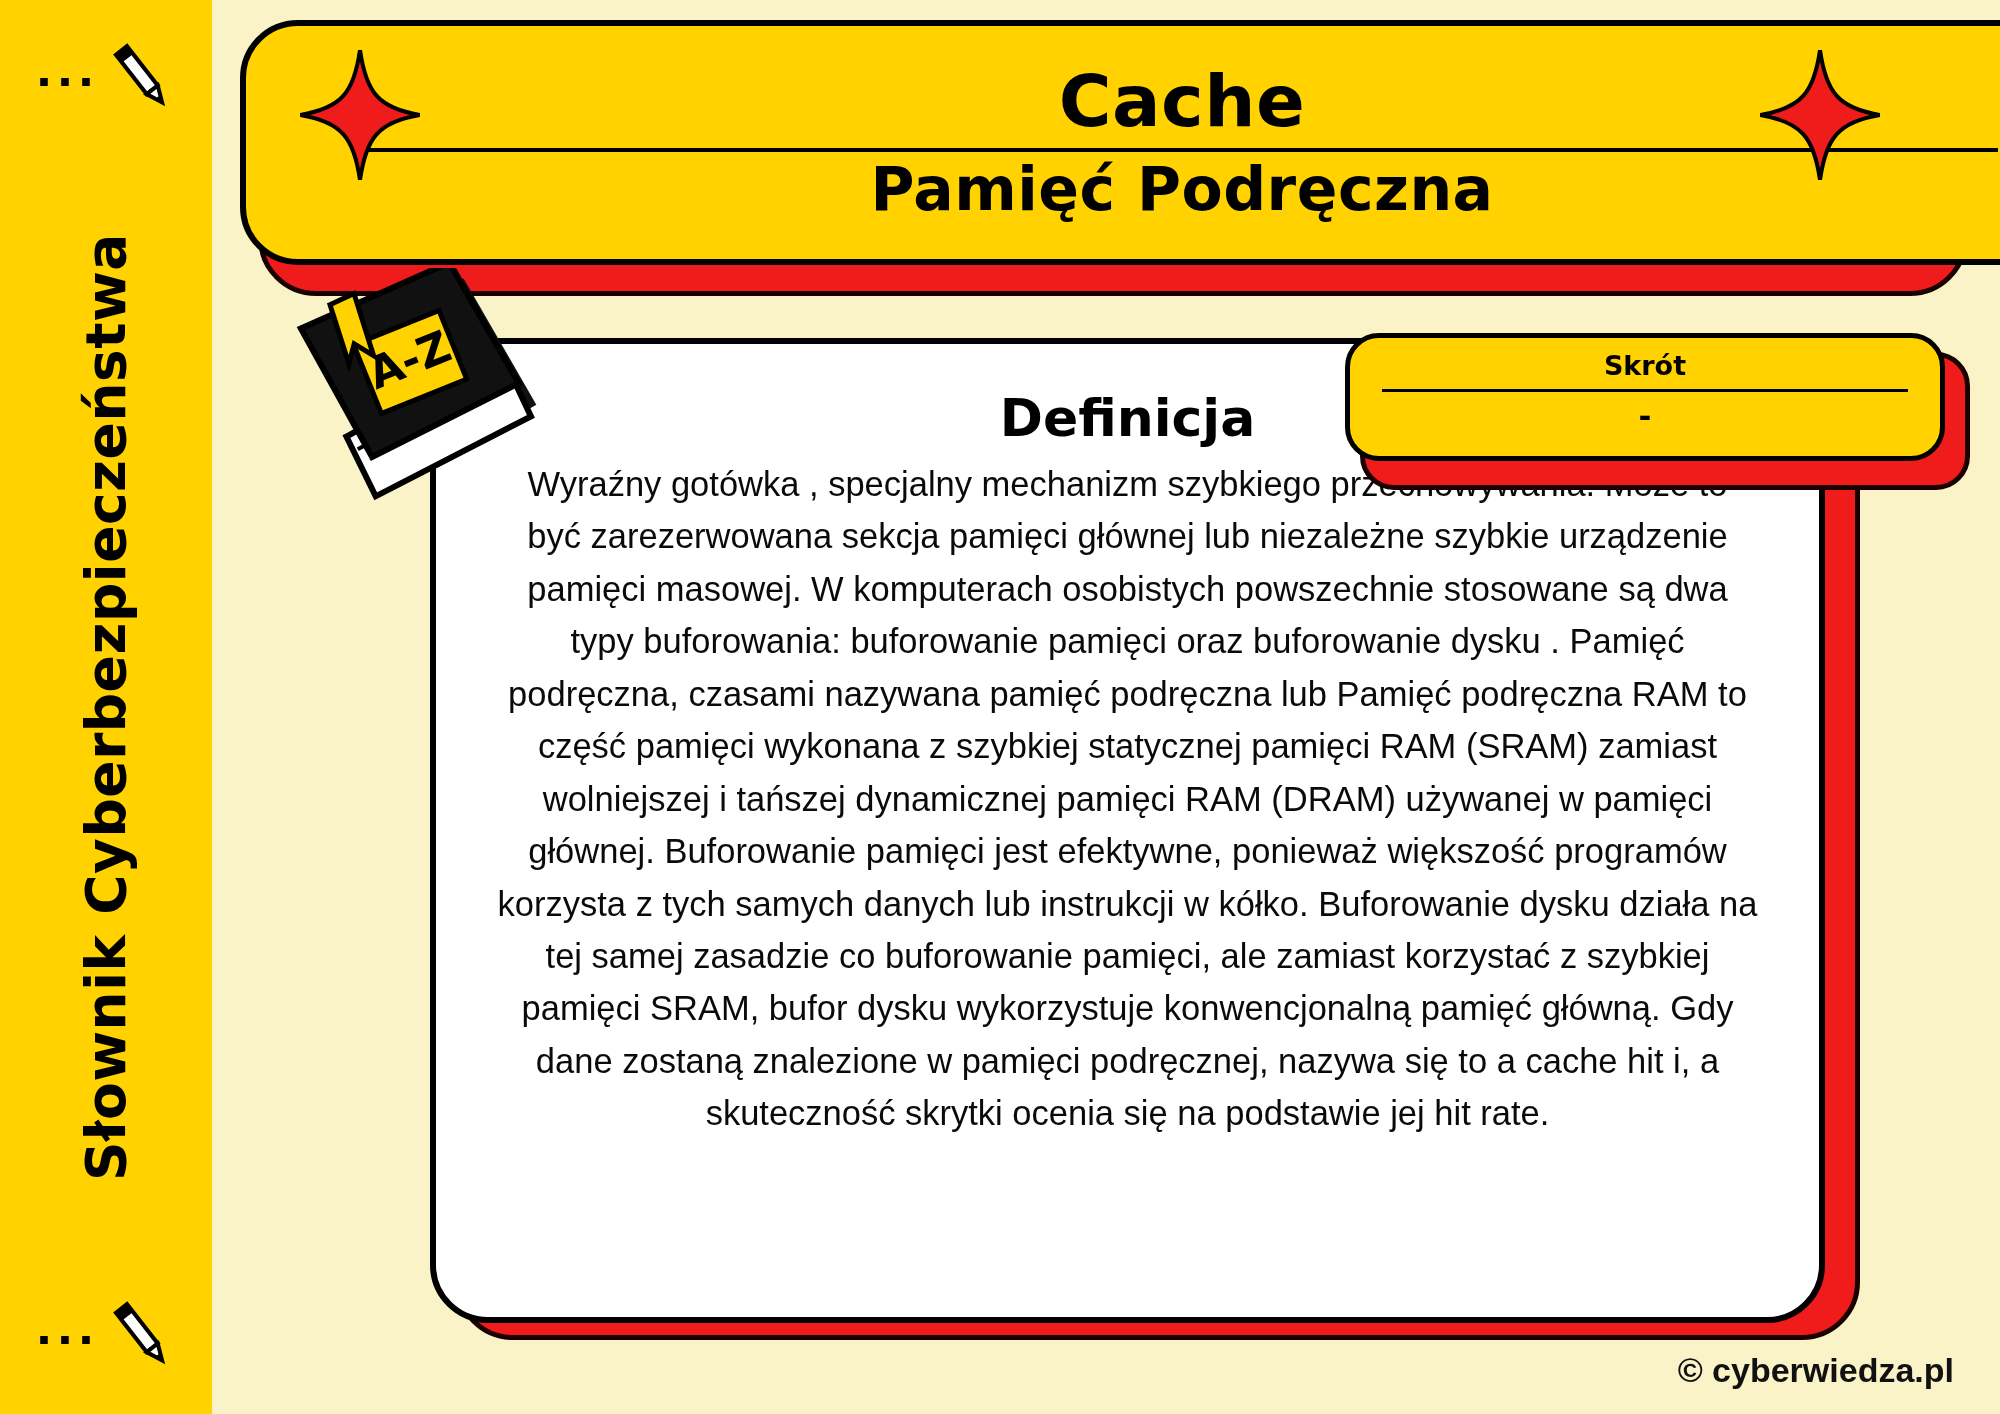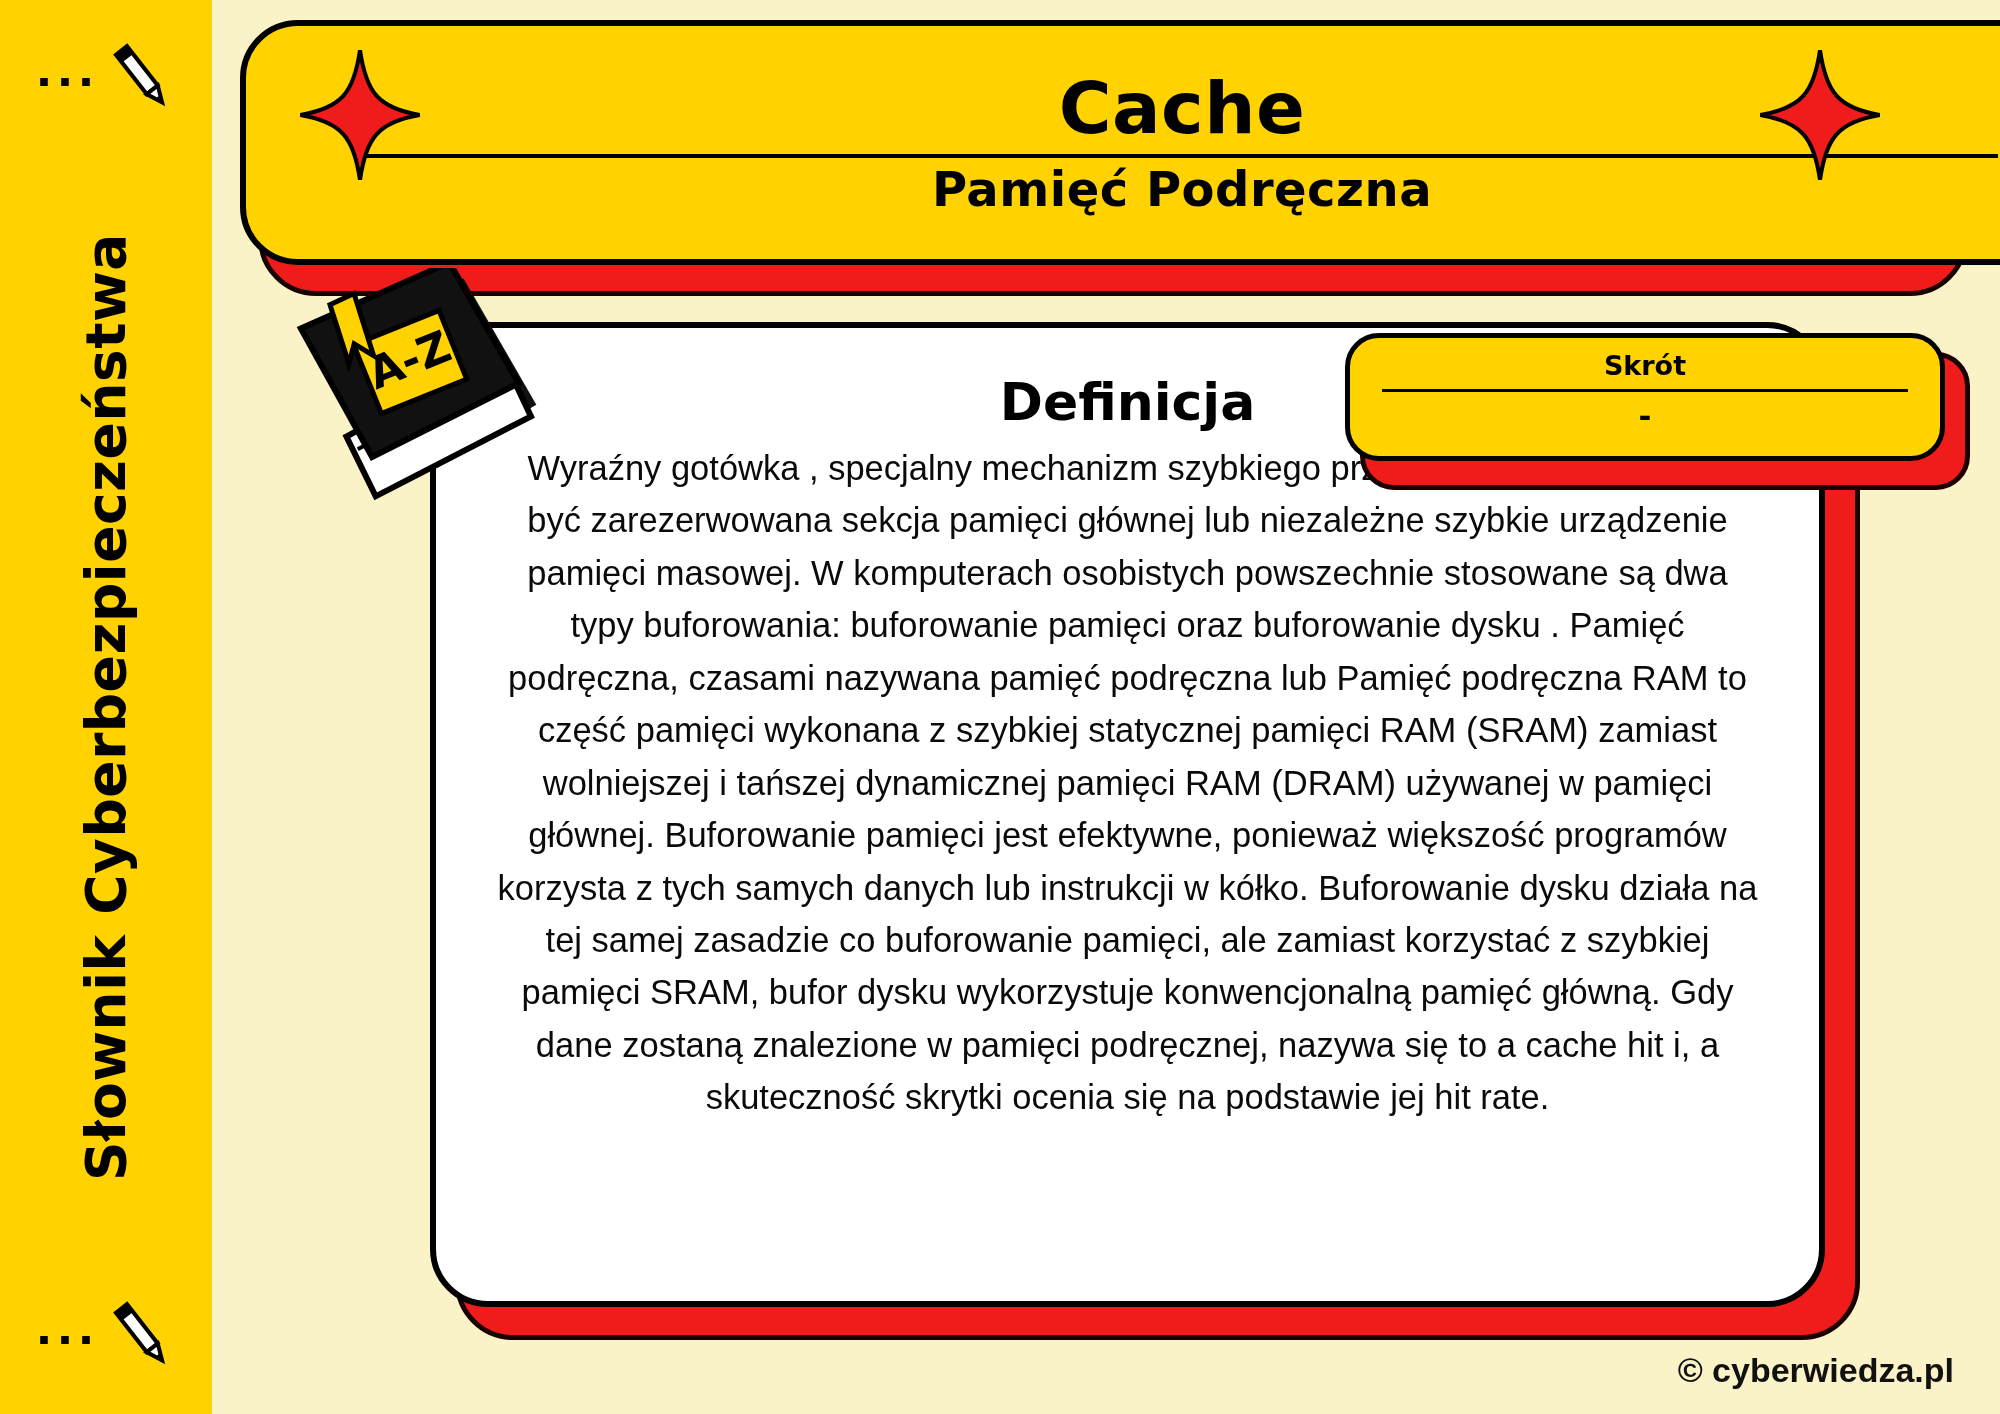--- a/index.html
+++ b/index.html
@@ -116,21 +116,21 @@
   }
   .header-rule {
     height: 4px;
     background: #000;
     margin: 8px auto 6px auto;
     width: 100%;
   }
   .header-subtitle {
     font-family: "DejaVu Sans", sans-serif;
     font-weight: 700;
-    font-size: 48px;
+    font-size: 60px;
     color: #000;
     line-height: 1.05;
     letter-spacing: 0.5px;
   }
   .spark {
     position: absolute;
     top: 50px;
   }
   .spark.left  { left: 300px; }
   .spark.right { left: 1760px; }
@@ -178,21 +178,21 @@
   .body-shadow {
     left: 455px;
     top: 345px;
     width: 1395px;
     height: 985px;
     border-radius: 58px;
   }
   .body-card {
     position: absolute;
     left: 430px;
-    top: 322px;
+    top: 338px;
     width: 1395px;
     height: 985px;
     background: #FFFFFF;
     border: 6px solid #000;
     border-radius: 58px;
     box-sizing: border-box;
     padding: 26px 54px 40px 54px;
   }
   .definition-heading {
     font-family: "DejaVu Sans", sans-serif;

